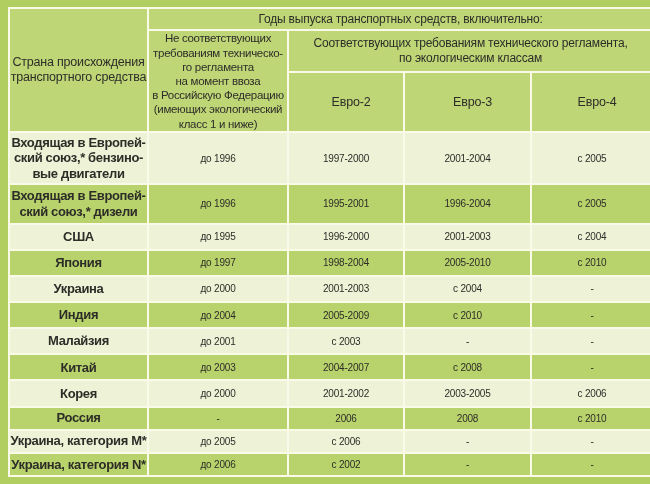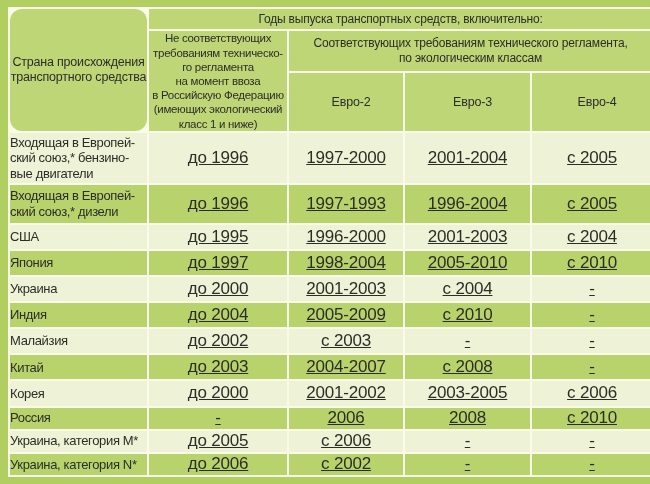--- a/index.html
+++ b/index.html
@@ -28,27 +28,27 @@
 
   tr.hr1 { height: 20px; }
   tr.hr2 { height: 38px; }
   tr.hr3 { height: 56px; }
   tr.big { height: 50px; }
   tr.med { height: 37px; }
   tr.std { height: 24px; }
   tr.sm  { height: 21px; }
 
   .years-title   { font-size: 12px; letter-spacing: -0.2px; }
-  .country-head  { font-size: 12.5px; line-height: 15px; letter-spacing: -0.2px; border-radius: 12px; }
+  .country-head  { font-size: 12.5px; line-height: 15px; letter-spacing: -0.2px; }
   .noncf         { font-size: 11.5px; line-height: 14.2px; letter-spacing: -0.3px; }
   .conf          { font-size: 12px;  line-height: 15px; letter-spacing: -0.2px; }
   .euro          { font-size: 12.5px; letter-spacing: -0.2px; padding-left: 10px; }
-  .country       { text-align: left; font-size: 13px;
-                   line-height: 15.5px; letter-spacing: -0.35px; }
-  .val           { font-size: 17px; letter-spacing: -0.2px; text-decoration: underline; }
+  .country       { text-align: center; font-size: 13px;
+                   line-height: 15.5px; letter-spacing: -0.35px; font-weight: bold; }
+  .val           { font-size: 10px; letter-spacing: -0.2px; }
 </style>
 </head>
 <body>
 
 <div class="frame">
   <table class="grid">
     <colgroup>
       <col style="width:137px">
       <col style="width:138px">
       <col style="width:114px">
@@ -85,21 +85,21 @@
 вые двигатели</td>
       <td class="c val">до 1996</td>
       <td class="c val">1997-2000</td>
       <td class="c val">2001-2004</td>
       <td class="c val">с 2005</td>
     </tr>
     <tr class="med">
       <td class="g country pre">Входящая в Европей-
 ский союз,* дизели</td>
       <td class="g val">до 1996</td>
-      <td class="g val">1997-1993</td>
+      <td class="g val">1995-2001</td>
       <td class="g val">1996-2004</td>
       <td class="g val">с 2005</td>
     </tr>
     <tr class="std">
       <td class="c country">США</td>
       <td class="c val">до 1995</td>
       <td class="c val">1996-2000</td>
       <td class="c val">2001-2003</td>
       <td class="c val">с 2004</td>
     </tr>
@@ -119,21 +119,21 @@
     </tr>
     <tr class="std">
       <td class="g country">Индия</td>
       <td class="g val">до 2004</td>
       <td class="g val">2005-2009</td>
       <td class="g val">с 2010</td>
       <td class="g val">-</td>
     </tr>
     <tr class="std">
       <td class="c country">Малайзия</td>
-      <td class="c val">до 2002</td>
+      <td class="c val">до 2001</td>
       <td class="c val">с 2003</td>
       <td class="c val">-</td>
       <td class="c val">-</td>
     </tr>
     <tr class="std">
       <td class="g country">Китай</td>
       <td class="g val">до 2003</td>
       <td class="g val">2004-2007</td>
       <td class="g val">с 2008</td>
       <td class="g val">-</td>

